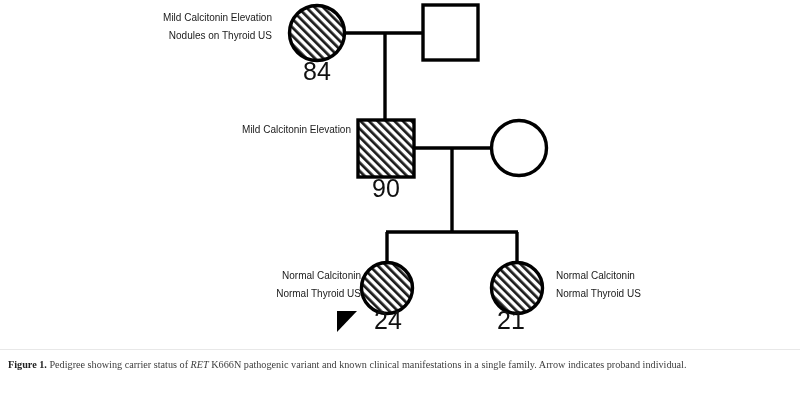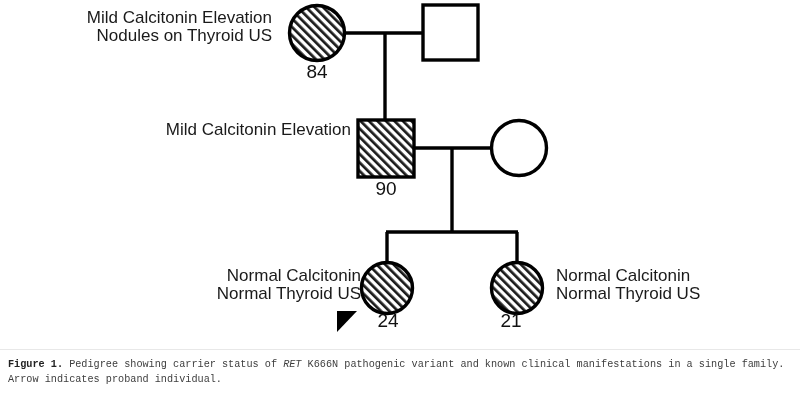--- a/index.html
+++ b/index.html
@@ -26,47 +26,47 @@
     position: absolute;
     left: 0; top: 0;
     width: 800px;
     height: 348px;
   }
 
   
   .annot {
     position: absolute;
     font-family: "Liberation Sans", sans-serif;
-    font-size: 17px;
+    font-size: 10px;
     line-height: 17.5px;
     color: #1a1a1a;
     white-space: nowrap;
   }
   .annot.right { text-align: right; }
   .annot.left  { text-align: left; }
   .annot .mtc { font-weight: bold; letter-spacing: .2px; }
 
   
   .age-label {
     position: absolute;
     font-family: "Liberation Sans", sans-serif;
-    font-size: 19px;
+    font-size: 25px;
     line-height: 19px;
     color: #111111;
     text-align: center;
     white-space: nowrap;
   }
 
   
   #figure-caption {
     position: absolute;
     left: 8px;
     top: 358px;
     width: 784px;
-    font-family: Liberation Mono, monospace;
+    font-family: Liberation Serif, serif;
     font-size: 10.2px;
     line-height: 14.5px;
     color: #3d3d3d;
     text-align: left;
   }
   #figure-caption .cap-label { font-weight: bold; color: #222; }
   #figure-caption .cap-gene  { font-style: italic; }
 
   .caption-rule {
     position: absolute;

